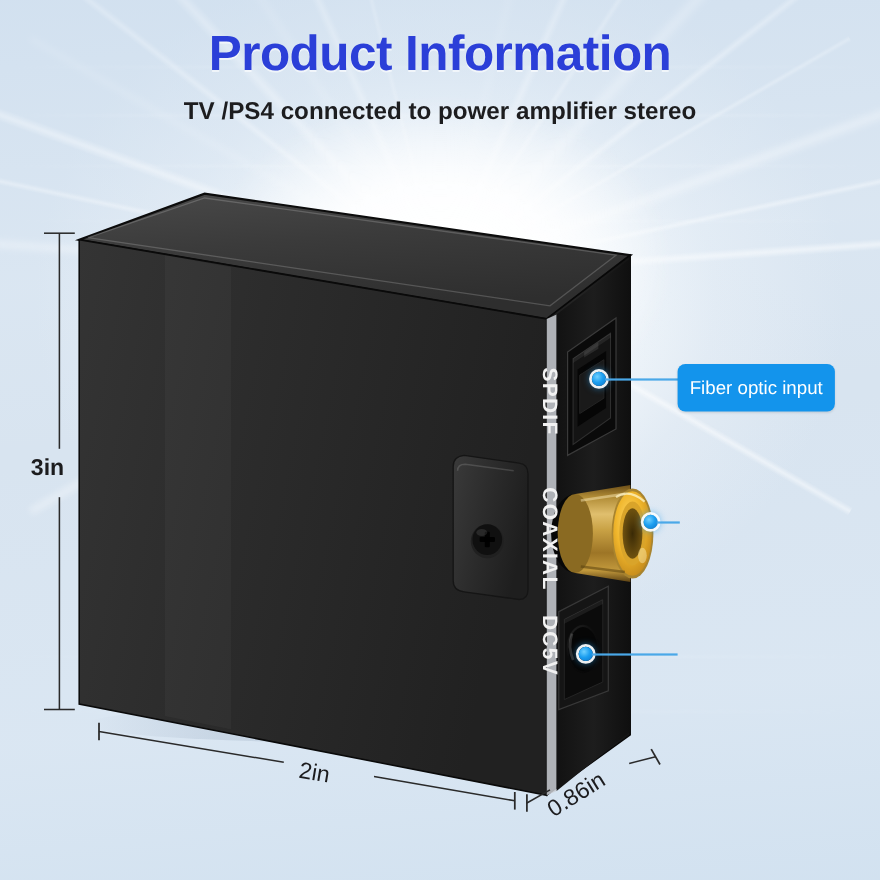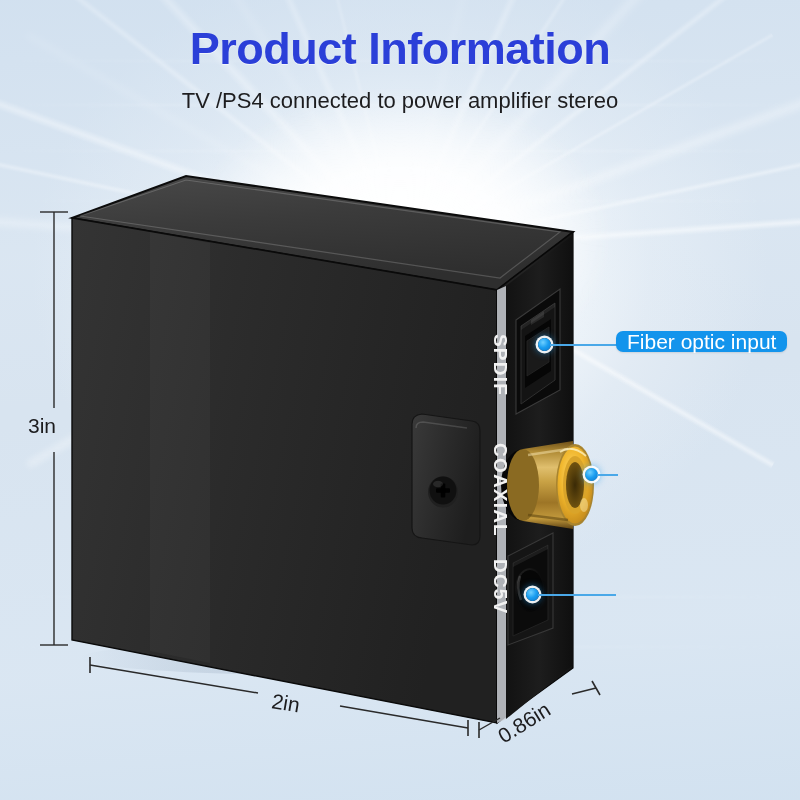--- a/index.html
+++ b/index.html
@@ -83,34 +83,35 @@
     white-space: nowrap;
   }
   .subtitle {
     position: absolute;
     left: 0; right: 0;
     top: 88px;
     text-align: center;
     font-size: 22px;
     color: #1d1d1f;
     white-space: nowrap;
+    font-weight: bold;
   }
 
   
   #device { position: absolute; left: 0; top: 0; width: 800px; height: 800px; }
 
   
   .callout {
     position: absolute;
     background: #1394ec;
     color: #ffffff;
     border-radius: 7px;
-    font-size: 21px;
+    font-size: 17px;
     line-height: 19px;
-    padding: 1px 11px;
+    padding: 12px 11px;
     white-space: pre;
     box-shadow: 0 1px 2px rgba(0,0,0,.10);
   }
   .callout.two-line { text-align: center; }
 
   .lead {
     position: absolute;
     height: 1.6px;
     background: #4aa8e8;
   }
@@ -320,21 +321,21 @@
       <line x1="340" y1="706" x2="468" y2="728"></line>
       <line x1="468" y1="720" x2="468" y2="736" stroke-width="1.6"></line>
 
       <line x1="479" y1="722" x2="479" y2="738" stroke-width="1.6"></line>
       <line x1="479" y1="730" x2="500" y2="718"></line>
       <line x1="572" y1="694" x2="596" y2="688"></line>
       <line x1="592" y1="681" x2="600" y2="695" stroke-width="1.6"></line>
     </g>
   </svg>
 
-  <div class="dimlabel" style="left:28px; top:414px;">3in</div>
+  <div class="dimlabel" style="left:28px; top:414px;font-weight:bold;">3in</div>
 
   <div class="dimlabel rot2in" style="left:272px; top:689px;">2in</div>
 
   <div class="dimlabel rot086" style="left:500px; top:726px;">0.86in</div>
 
   <div class="dot" style="left:538px; top:338px;"></div>
   <div class="lead" style="left:550px; top:344px; width:68px;"></div>
   <div class="callout" style="left:616px; top:331px;">Fiber optic input</div>
 
   <div class="dot" style="left:585px; top:468px;"></div>

